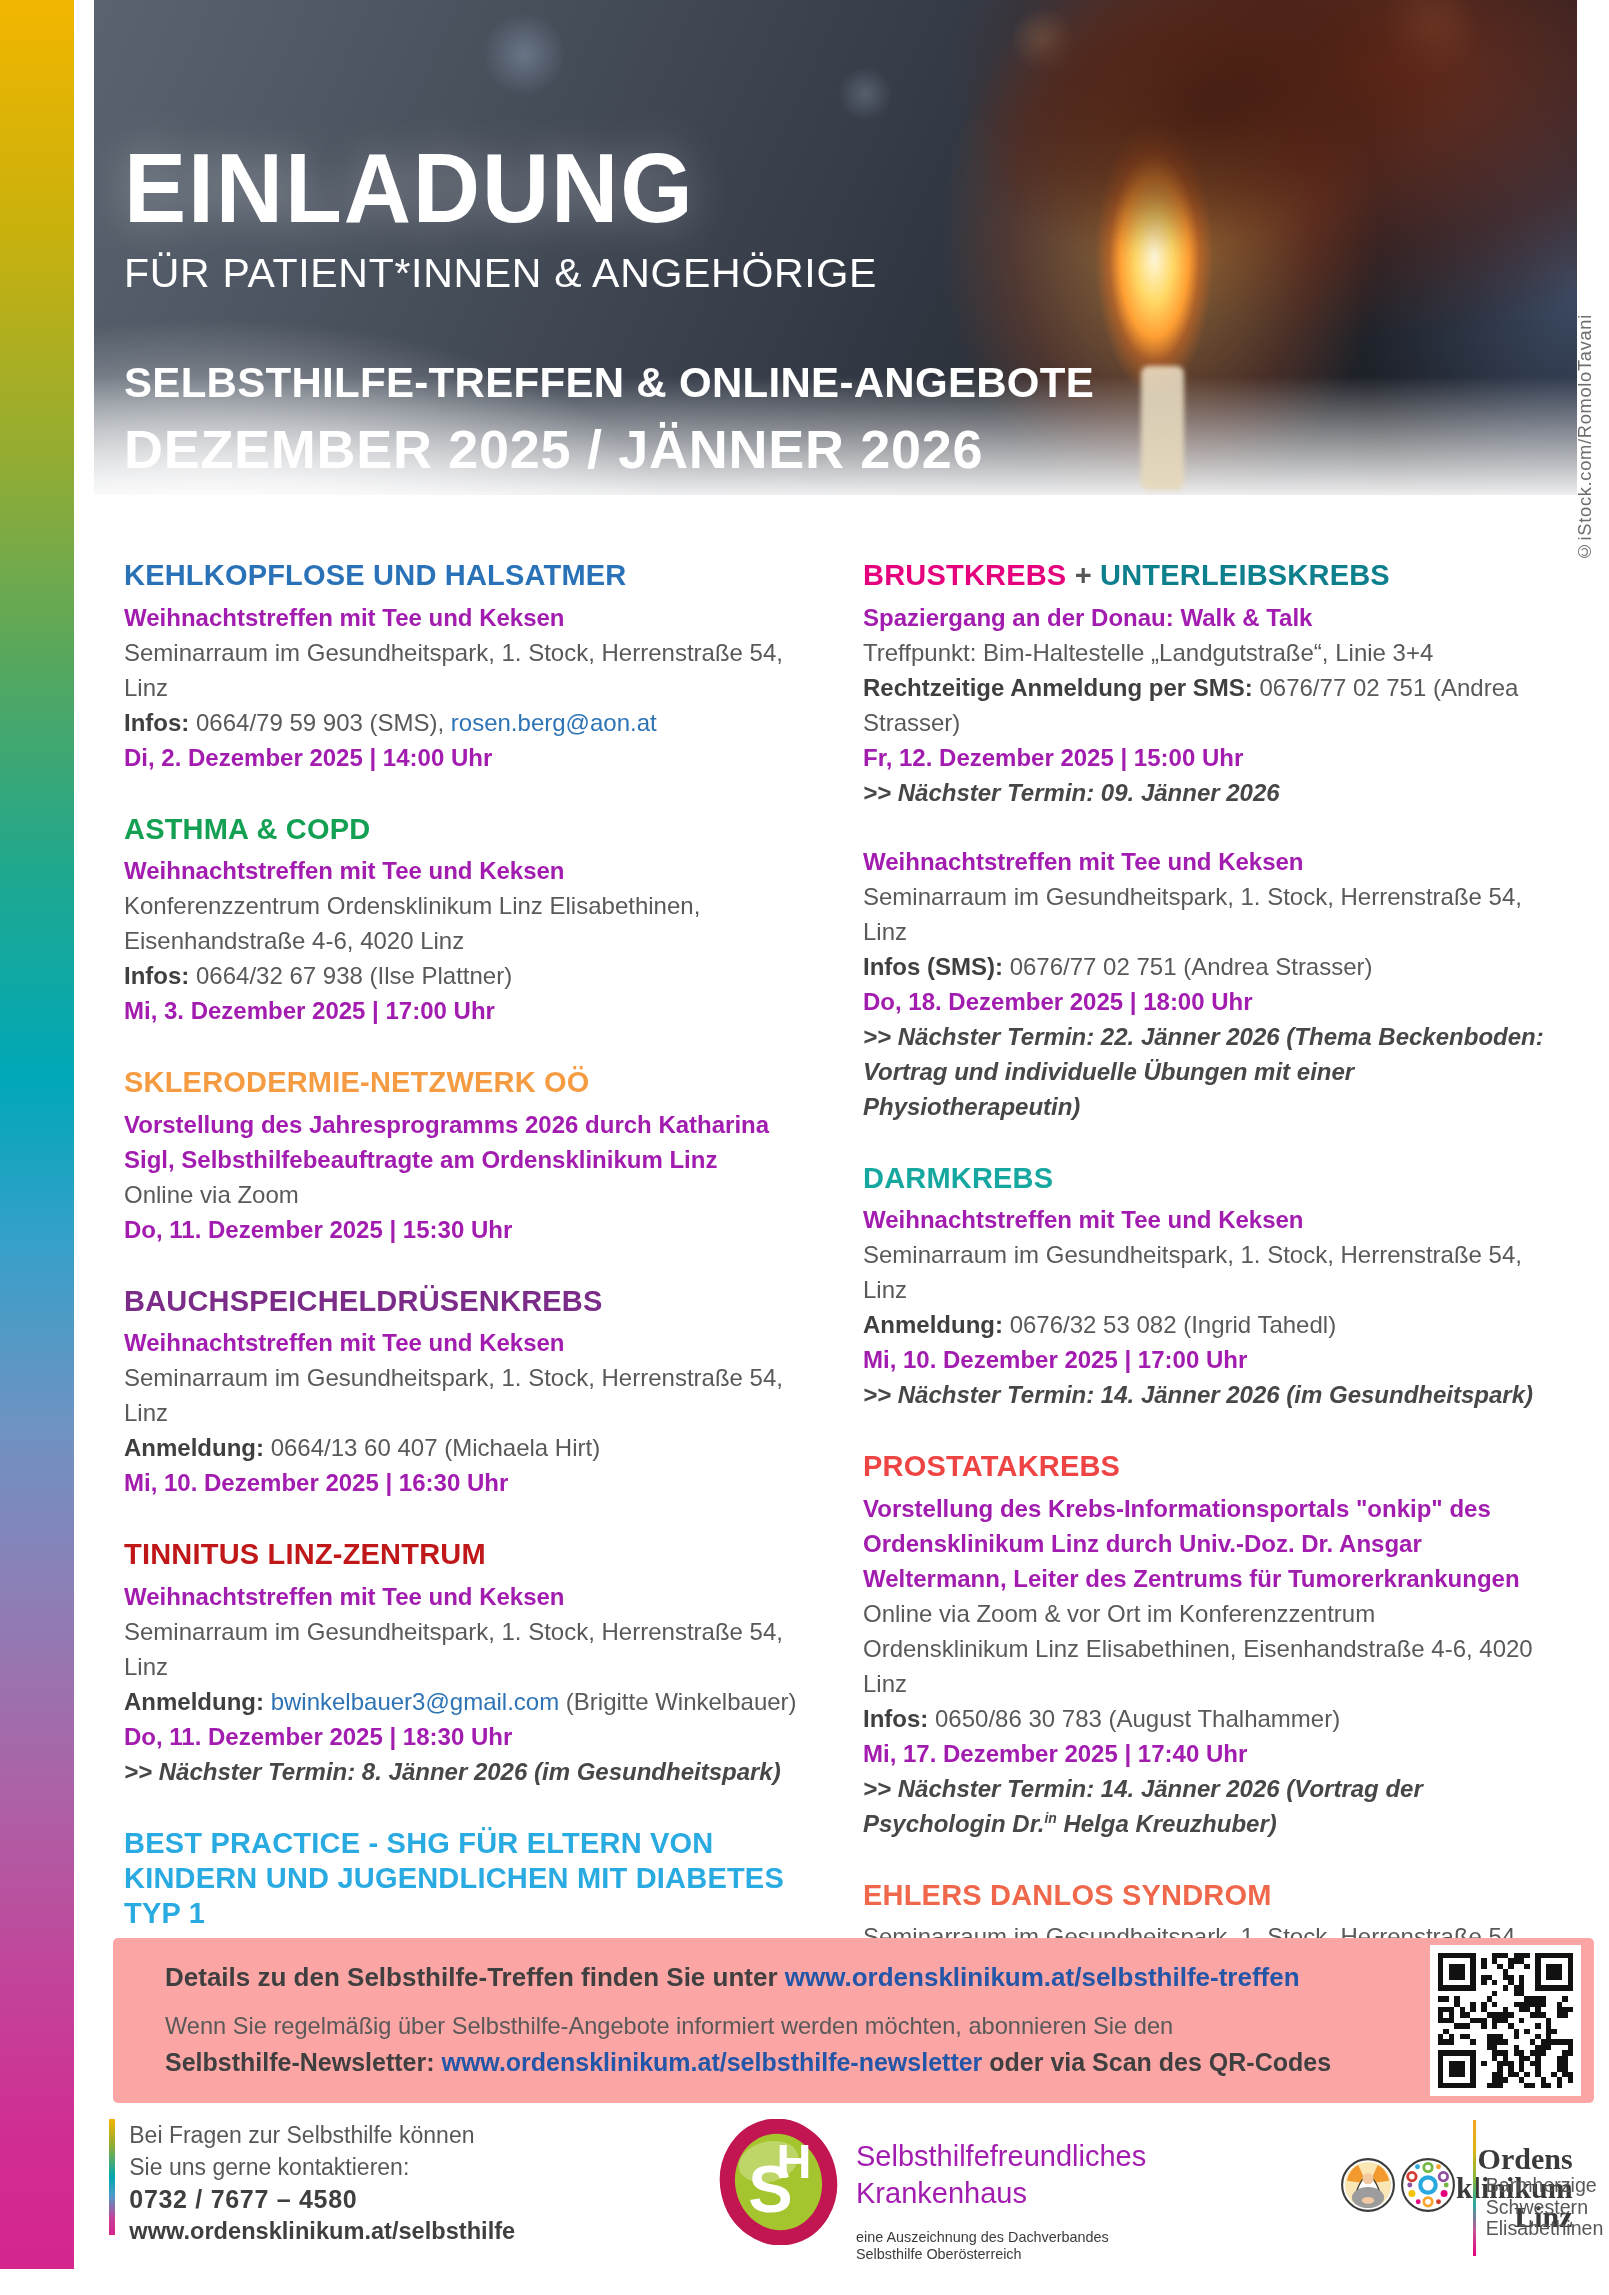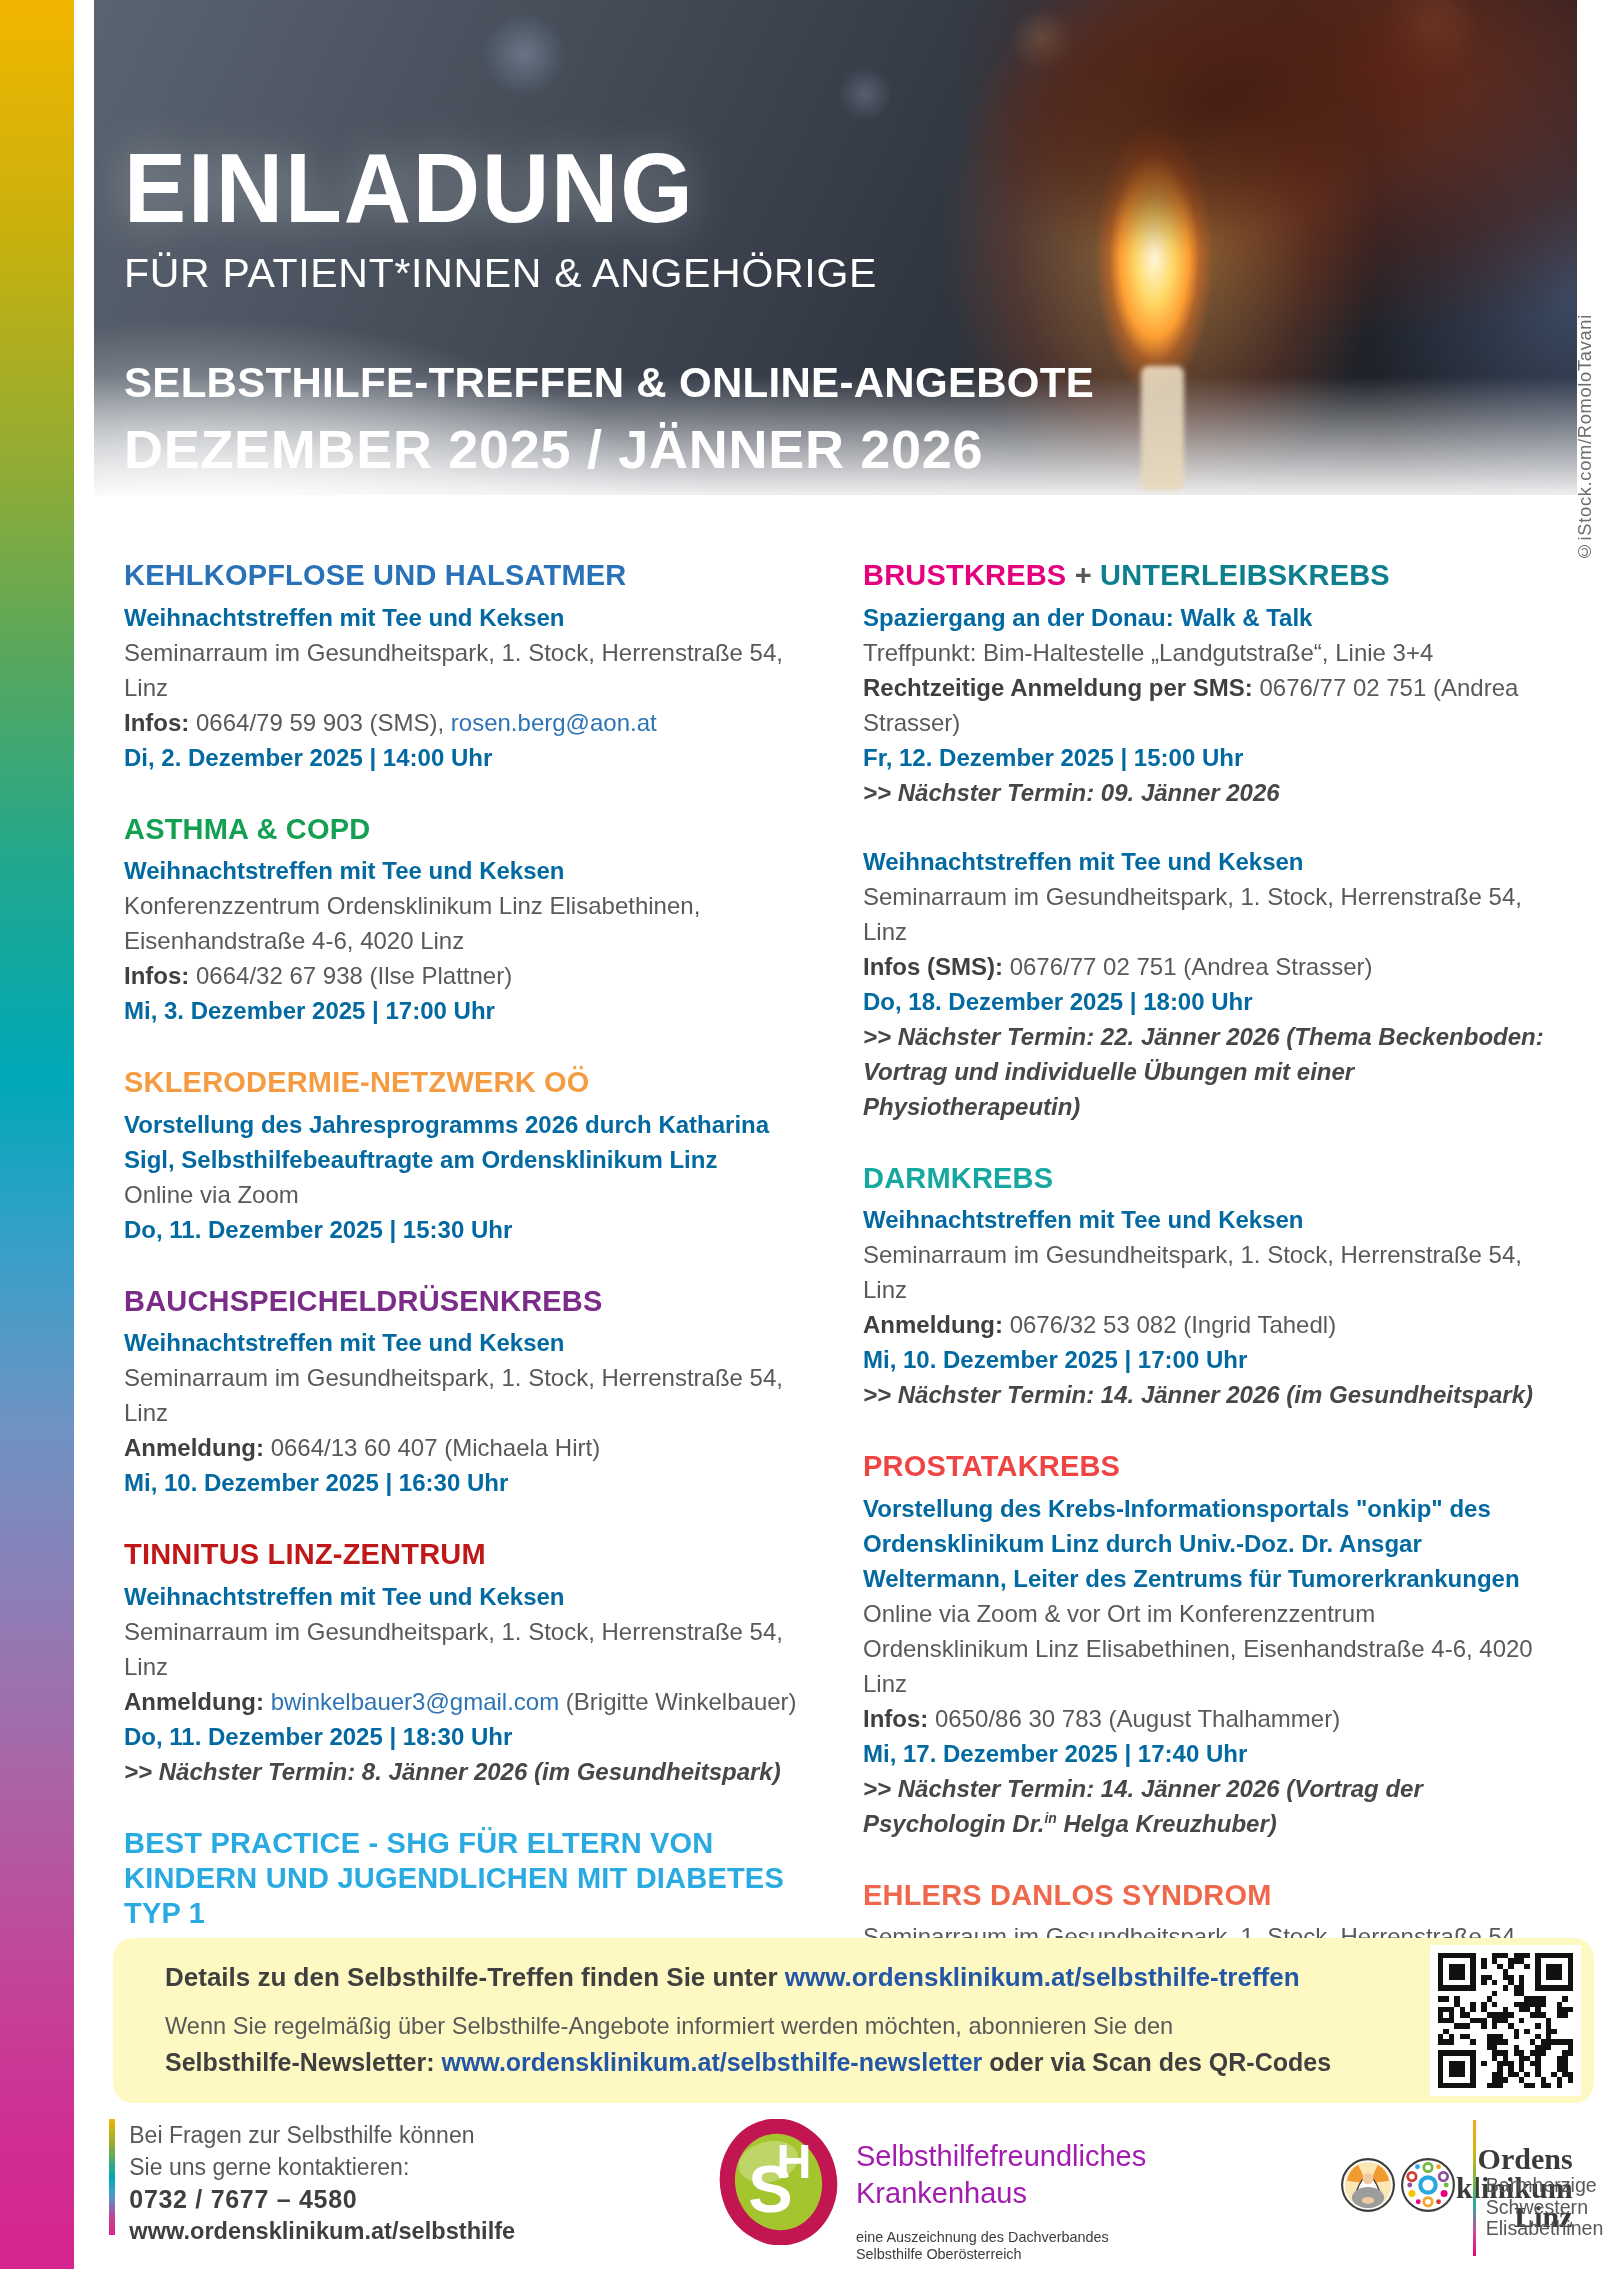--- a/index.html
+++ b/index.html
@@ -43,28 +43,28 @@
           font-size:18.3px;color:#6e6e6e;letter-spacing:0.7px;}
 
   
   .columns{position:absolute;left:124px;top:558px;width:1420px;display:flex;gap:58px;}
   .col{width:681px;flex:0 0 auto;}
   .group{margin-bottom:37px;}
   .ghead{font-size:29px;line-height:35px;font-weight:700;margin:0 0 6.5px 0;letter-spacing:0.2px;}
   .event+.event{margin-top:34px;}
   .ln{font-size:24px;line-height:35px;margin:0;color:#595959;}
   .ln .b{font-weight:700;color:#3F3F3F;}
-  .ln.title,.ln.date{font-weight:700;color:#0369a1;}
+  .ln.title,.ln.date{font-weight:700;color:#a21caf;}
   .ln.next{font-weight:700;font-style:italic;color:#474747;}
   .ln sup{font-size:58%;vertical-align:super;line-height:0;}
   a.lnk{color:#2E74B5;text-decoration:none;font-weight:inherit;}
 
   
-  .pinkbox{position:absolute;left:113px;top:1938px;width:1481px;height:165px;border-radius:20px;
-           background:#fef9c3;}
+  .pinkbox{position:absolute;left:113px;top:1938px;width:1481px;height:165px;border-radius:5px;
+           background:#fca5a5;}
   .pb-text{position:absolute;left:52px;top:22px;width:1296px;}
   .pb-l1{margin:0;font-size:26px;line-height:35px;font-weight:700;color:#3F3F3F;}
   .pb-l2{margin:15.7px 0 0 0;font-size:23.6px;line-height:31px;color:#595959;}
   .pb-l3{margin:3.9px 0 0 0;font-size:25px;line-height:33px;font-weight:700;color:#3F3F3F;}
   .pb-l1 a.lnk,.pb-l3 a.lnk{color:#2456A8;}
   .qr{position:absolute;right:13px;top:7.2px;width:151px;height:151px;background:#fff;
       display:flex;align-items:center;justify-content:center;}
 
   
   .contact{position:absolute;left:109px;top:2119px;display:flex;}

